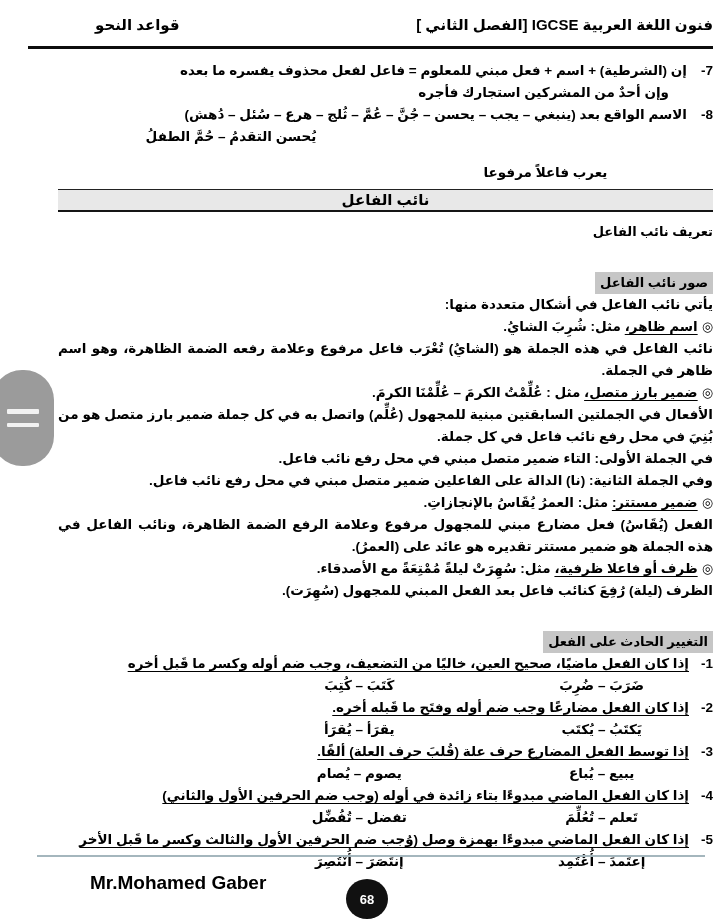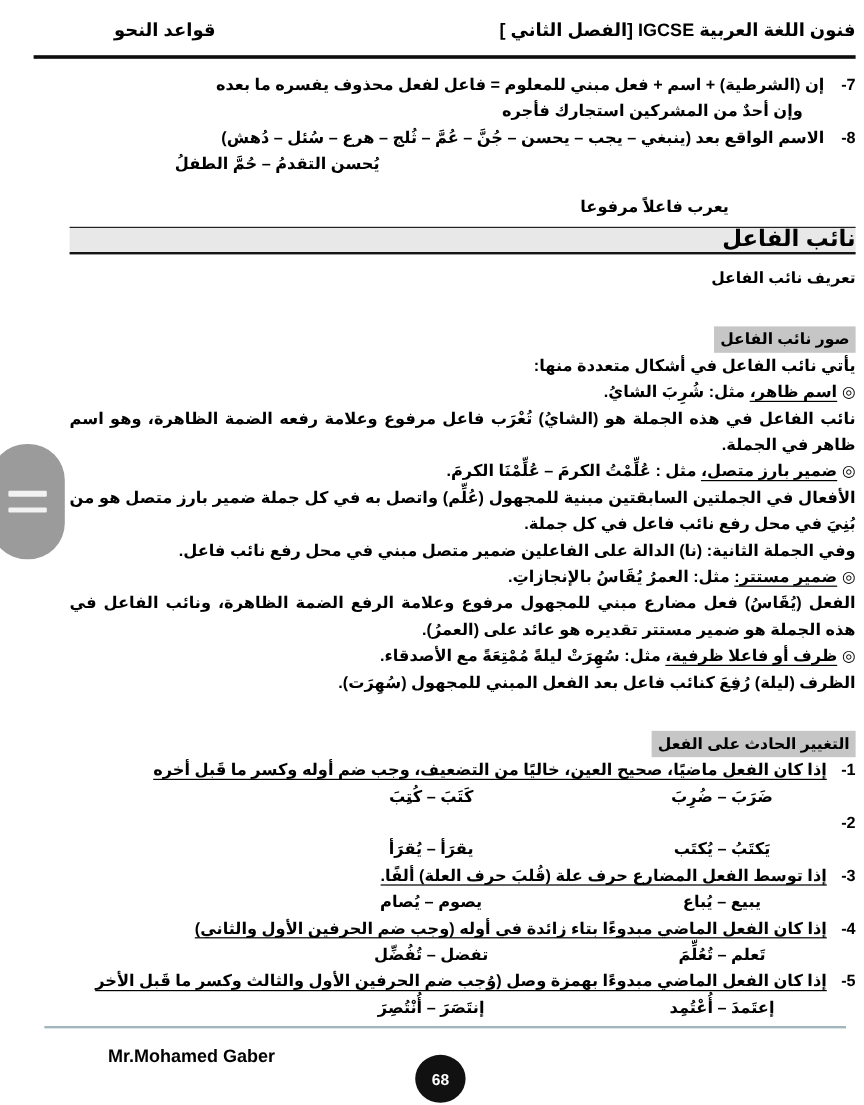--- a/index.html
+++ b/index.html
@@ -31,21 +31,21 @@
   .num-item .num{ flex:0 0 26px; }
   .num-item .itext{ flex:1; }
   .example-line{ padding-right:18px; }
   .note-row{ display:grid; grid-template-columns:45% 55%; }
   .note-row .n-right{ text-align:center;margin-top:36px; }
   .note-row .n-center{ text-align:center; }
   .section-bar{
     margin-top:5px; height:23px;
     background:var(--section-bar-bg,#e8e8e8);
     border-top:1.5px solid #222; border-bottom:2.5px solid #151515;
-    font-size:19px; line-height:19px;
+    text-align:center; font-size:15px; line-height:19px;
   }
   .sec-title{ margin-top:9px; font-size:13px; line-height:22px; }
   .sec-title .hl{
     background:var(--heading-highlight,#c6c6c6);
     display:inline-block; padding:0 5px;margin-top:20px;
   }
   .para{ text-align:justify; }
   .bullet-line{ }
   .bglyph{ margin-left:4px; font-size:13px; }
   .u{ text-decoration:underline; text-underline-offset:3px; }
@@ -54,21 +54,21 @@
   .rule-line .num{ flex:0 0 24px; }
   .exrow{ display:grid; grid-template-columns:34% 40% 26%; }
   .exrow .ex{ text-align:center; }
   
   .footer-rule{
     position:absolute; top:855px; left:37px; right:15px; height:2px;
     background:var(--footer-line,#a4b6bd);
   }
   .footer-author{
     position:absolute; top:872px; left:90px;
-    direction:ltr; font-size:15px;
+    direction:ltr; font-size:19px;
   }
   .page-circle{
     position:absolute; top:879px; left:346px;
     width:42px; height:40px; border-radius:50%;
     background:var(--page-circle,#111);
     color:#fff; font-size:13px; font-weight:700;
     display:flex; align-items:center; justify-content:center;
     direction:ltr;
   }
   
@@ -132,20 +132,21 @@
       <span class="bglyph">◎</span><span class="u">اسم ظاهر،</span>
       <span>مثل: شُرِبَ الشايُ.</span>
     </div>
     <div class="bpara">نائب الفاعل في هذه الجملة هو (الشايُ) تُعْرَب فاعل مرفوع وعلامة رفعه الضمة الظاهرة، وهو اسم ظاهر في الجملة.</div>
 
     <div class="bullet-line">
       <span class="bglyph">◎</span><span class="u">ضمير بارز متصل،</span>
       <span>مثل : عُلِّمْتُ الكرمَ – عُلِّمْنَا الكرمَ.</span>
     </div>
     <div class="bpara">الأفعال في الجملتين السابقتين مبنية للمجهول (عُلِّم) واتصل به في كل جملة ضمير بارز متصل هو من بُنِيَ في محل رفع نائب فاعل في كل جملة.</div>
+    <div class="bpara">في الجملة الأولى: التاء ضمير متصل مبني في محل رفع نائب فاعل.</div>
     <div class="bpara">وفي الجملة الثانية: (نا) الدالة على الفاعلين ضمير متصل مبني في محل رفع نائب فاعل.</div>
 
     <div class="bullet-line">
       <span class="bglyph">◎</span><span class="u">ضمير مستتر:</span>
       <span>مثل: العمرُ يُقَاسُ بالإنجازاتِ.</span>
     </div>
     <div class="bpara">الفعل (يُقَاسُ) فعل مضارع مبني للمجهول مرفوع وعلامة الرفع الضمة الظاهرة، ونائب الفاعل في هذه الجملة هو ضمير مستتر تقديره هو عائد على (العمرُ).</div>
 
     <div class="bullet-line">
       <span class="bglyph">◎</span><span class="u">ظرف أو فاعلا ظرفية،</span>
@@ -165,20 +166,21 @@
       <div class="exrow">
         <span class="ex">ضَرَبَ – ضُرِبَ</span>
         <span class="ex">كَتَبَ – كُتِبَ</span>
         <span></span>
       </div>
     </div>
 
     <div class="rule">
       <div class="rule-line">
         <span class="num">2-</span>
+        <span class="u">إذا كان الفعل مضارعًا وجب ضم أوله وفتَح ما قَبله أخره.</span>
       </div>
       <div class="exrow">
         <span class="ex">يَكتَبُ – يُكتَب</span>
         <span class="ex">يقرَأ – يُقرَأ</span>
         <span></span>
       </div>
     </div>
 
     <div class="rule">
       <div class="rule-line">

